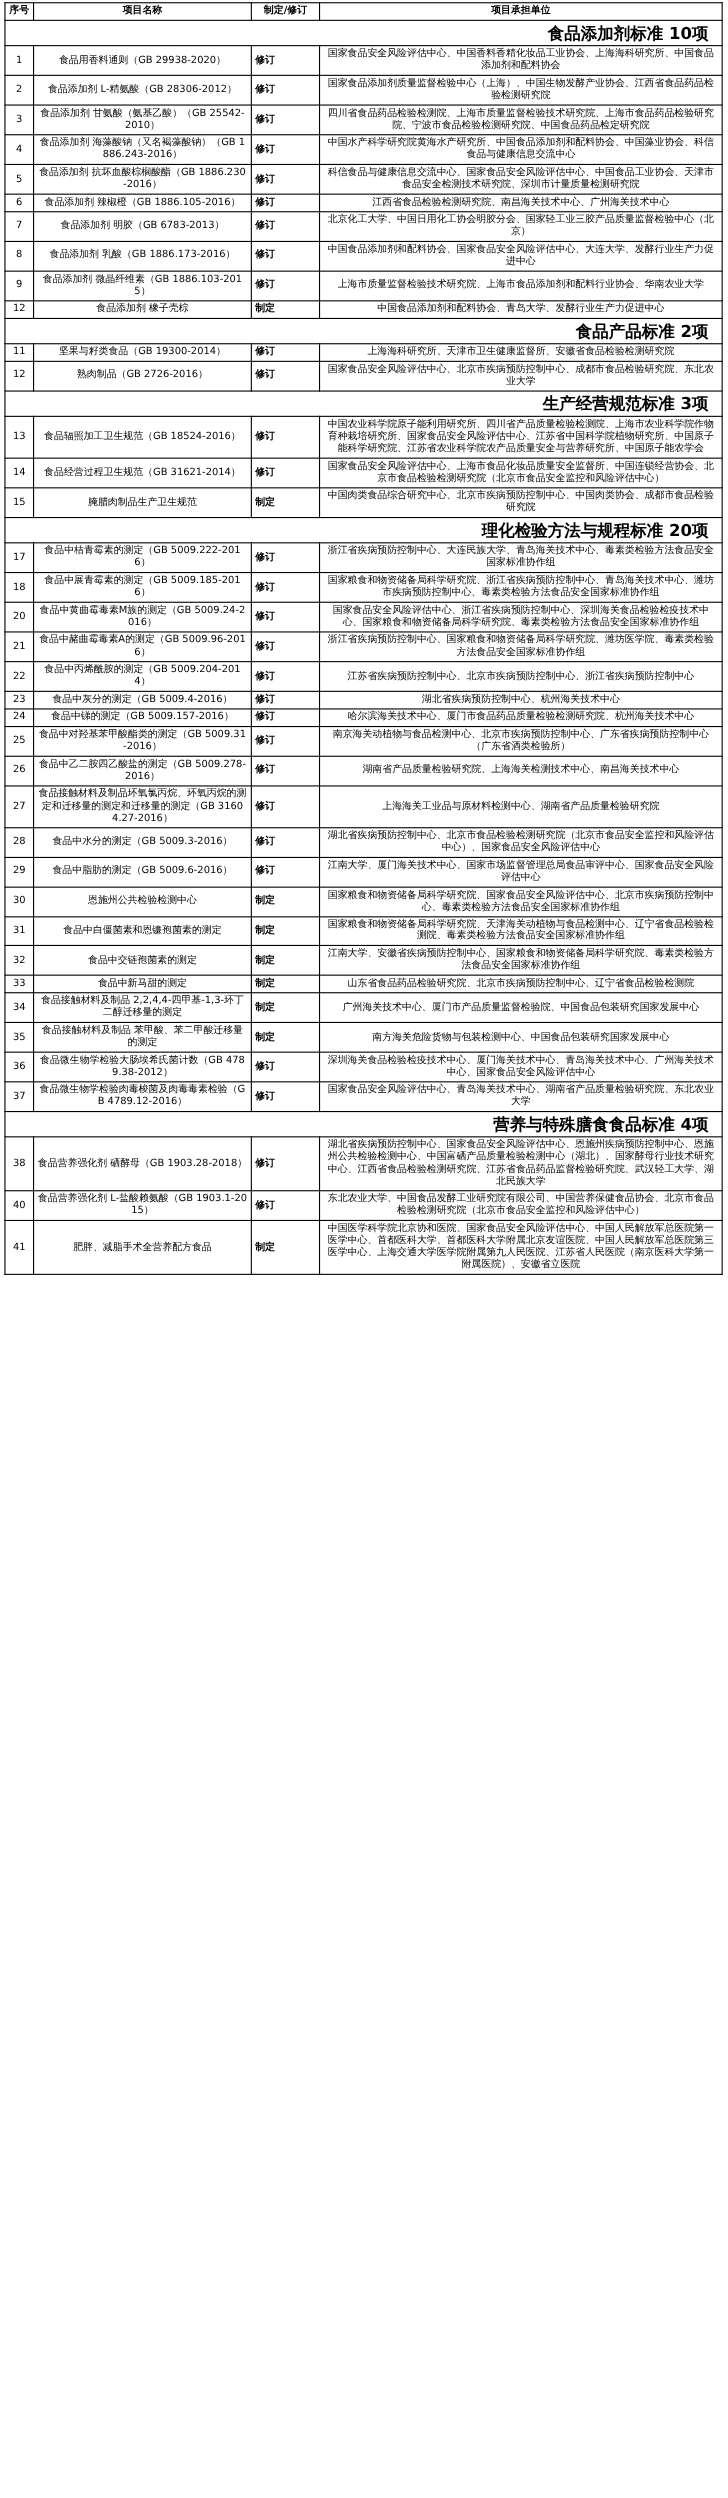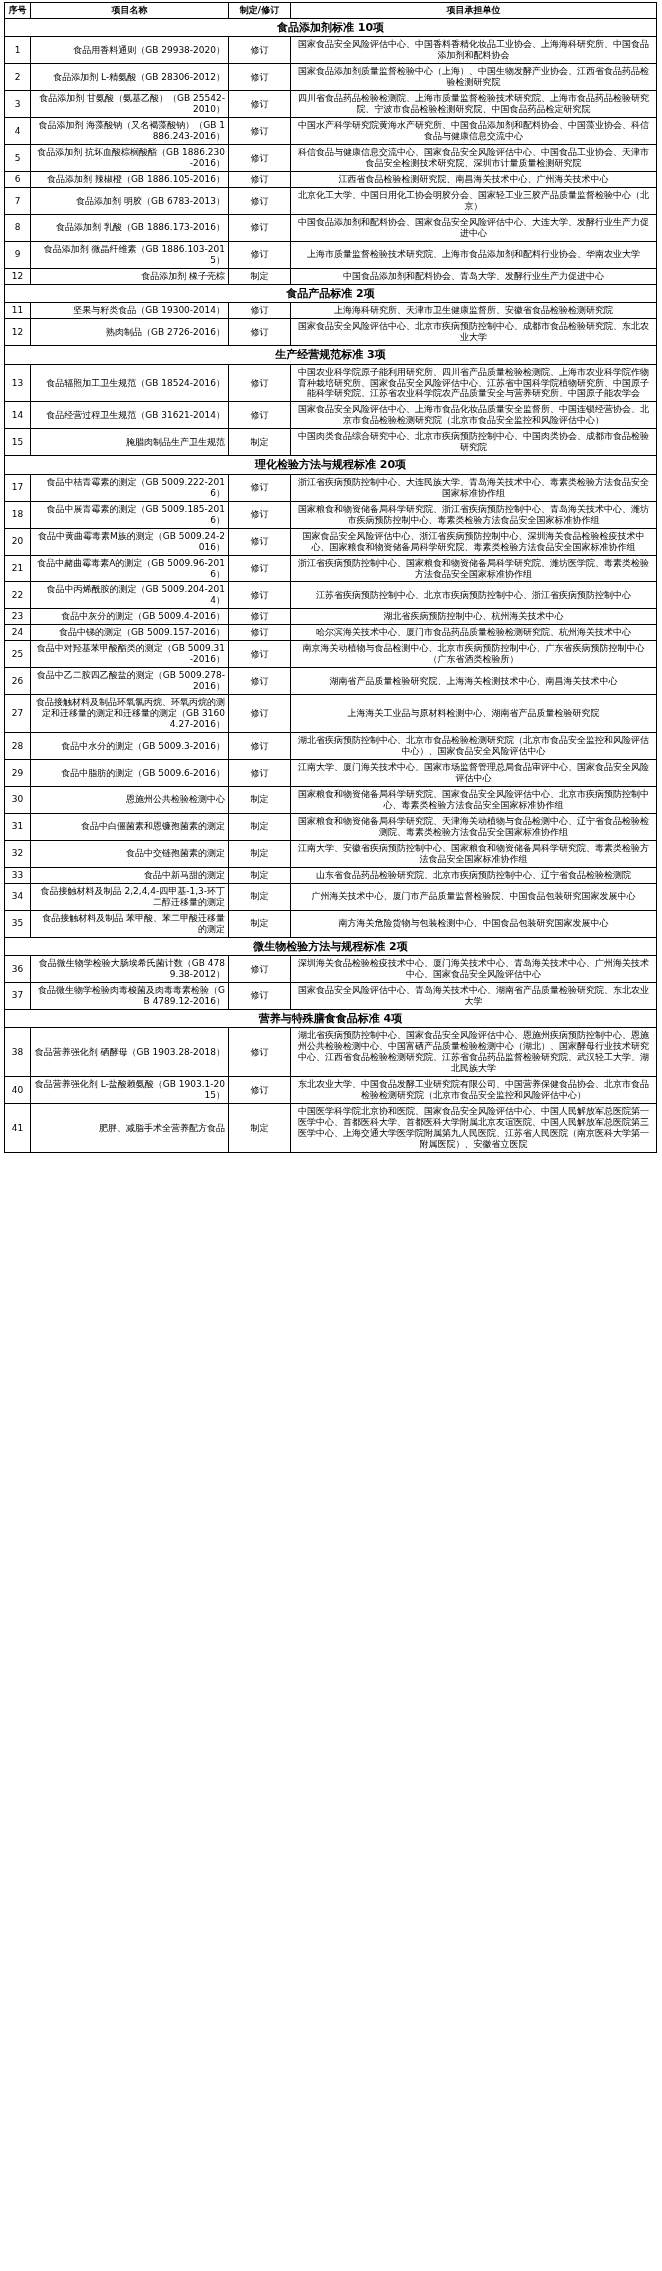--- a/index.html
+++ b/index.html
@@ -40,33 +40,34 @@
   thead td {
     text-align: center;
     font-weight: bold;
     font-size: 9.5px;
   }
   td.no {
     text-align: center;
     vertical-align: middle;
   }
   td.name {
-    text-align: right;
+    text-align: center;
   }
   td.type {
-    text-align: center;
+    text-align: left;
+    font-weight: bold;
   }
   td.unit {
     text-align: center;
   }
   tr.section td {
     font-weight: bold;
-    text-align: center;
-    font-size: 11px;
-    padding: 2px 1px;
+    text-align: right;
+    font-size: 15px;
+    padding: 2px 12px;
   }
 </style>
 </head>
 <body>
 
 <div id="sheet">
   <table class="std-table">
     <colgroup>
       <col class="c-no">
       <col class="c-name">
@@ -285,23 +286,20 @@
           <td class="name">食品接触材料及制品 2,2,4,4-四甲基-1,3-环丁二醇迁移量的测定</td>
           <td class="type">制定</td>
           <td class="unit">广州海关技术中心、厦门市产品质量监督检验院、中国食品包装研究国家发展中心</td>
         </tr>
         <tr>
           <td class="no">35</td>
           <td class="name">食品接触材料及制品 苯甲酸、苯二甲酸迁移量的测定</td>
           <td class="type">制定</td>
           <td class="unit">南方海关危险货物与包装检测中心、中国食品包装研究国家发展中心</td>
         </tr>
-        <tr class="section">
-          <td colspan="4">微生物检验方法与规程标准 2项</td>
-        </tr>
         <tr>
           <td class="no">36</td>
           <td class="name">食品微生物学检验大肠埃希氏菌计数（GB 4789.38-2012）</td>
           <td class="type">修订</td>
           <td class="unit">深圳海关食品检验检疫技术中心、厦门海关技术中心、青岛海关技术中心、广州海关技术中心、国家食品安全风险评估中心</td>
         </tr>
         <tr>
           <td class="no">37</td>
           <td class="name">食品微生物学检验肉毒梭菌及肉毒毒素检验（GB 4789.12-2016）</td>
           <td class="type">修订</td>

